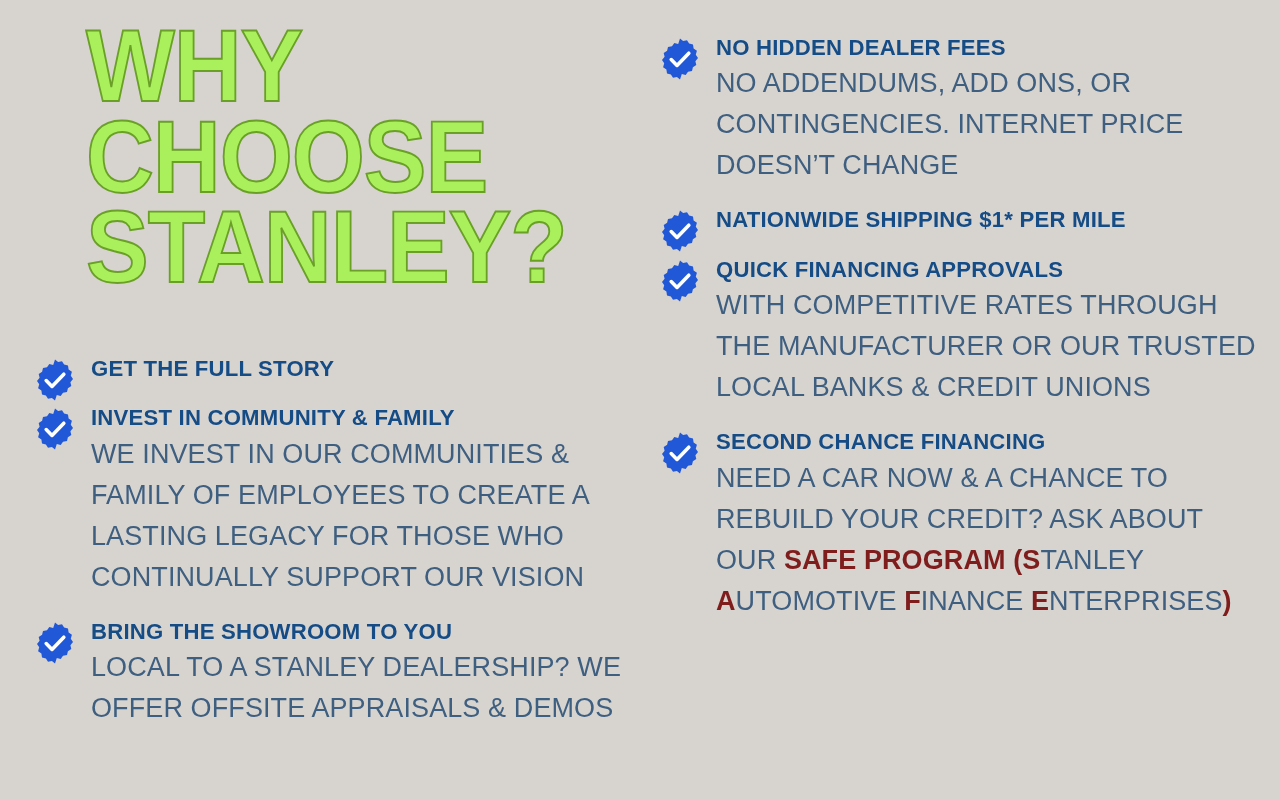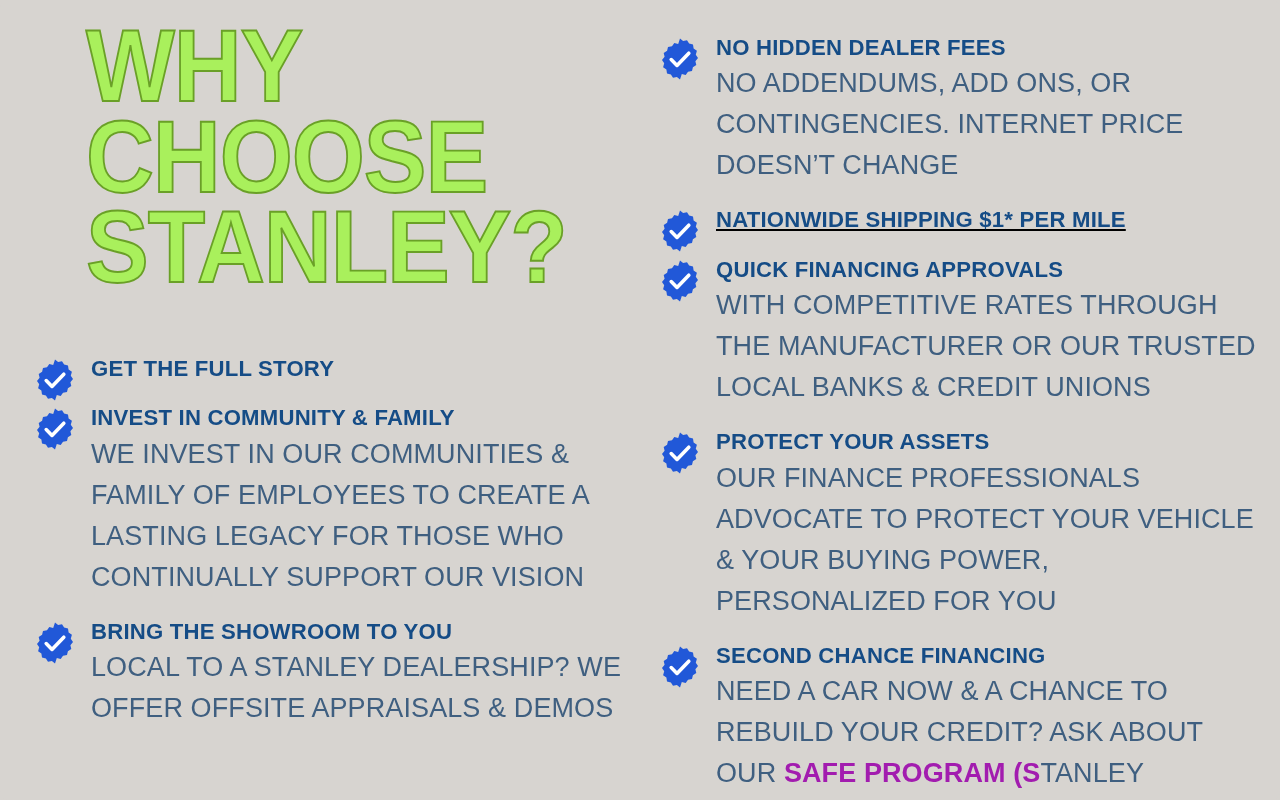--- a/index.html
+++ b/index.html
@@ -105,24 +105,24 @@
     font-family: "Liberation Sans", sans-serif;
     font-weight: normal;
     font-size: 27px;
     line-height: 1.52;
     letter-spacing: 0.1px;
     color: #3f5f80;
     text-transform: uppercase;
     margin: 0;
   }
   .f-body.indented { padding-left: 5px; }
-  .f-body b, .f-body strong { font-weight: bold; color: #a21caf; }
+  .f-body b, .f-body strong { font-weight: bold; color: #7f1d1d; }
 
   
-  .features-right .feature.nationwide { margin-bottom: 24px; text-decoration: underline; }
+  .features-right .feature.nationwide { margin-bottom: 24px; }
   .features-left .feature.full-story { margin-bottom: 24px; margin-top: 41px; }
 </style>
 </head>
 <body>
 
 <div class="page">
 
   <div class="col-left">
 
     <div class="headline">
@@ -195,30 +195,20 @@
       <span class="badge">
         <svg viewBox="0 0 44 44" aria-hidden="true">
           <path fill="#2158d8" d="M22 1.6l3.1 2.5 3.9-.9 2.1 3.4 3.9.9.6 4 3.3 2.3-1.1 3.9 2.2 3.4-2.6 3.1.9 3.9-3.4 2.1-.9 3.9-4 .6-2.3 3.3-3.9-1.1L22 42.4l-3.1-2.5-3.9.9-2.1-3.4-3.9-.9-.6-4-3.3-2.3 1.1-3.9-2.2-3.4 2.6-3.1-.9-3.9 3.4-2.1.9-3.9 4-.6 2.3-3.3 3.9 1.1z"></path>
           <path fill="none" stroke="#ffffff" stroke-width="3.6" stroke-linecap="round" stroke-linejoin="round" d="M13.2 22.6l5.8 5.8 11.8-12.2"></path>
         </svg>
       </span>
       <span class="f-title">QUICK FINANCING APPROVALS</span>
       <span class="f-body">WITH COMPETITIVE RATES THROUGH THE MANUFACTURER OR OUR TRUSTED LOCAL BANKS &amp; CREDIT UNIONS</span>
     </div>
 
-    <div class="feature">
-      <span class="badge">
-        <svg viewBox="0 0 44 44" aria-hidden="true">
-          <path fill="#2158d8" d="M22 1.6l3.1 2.5 3.9-.9 2.1 3.4 3.9.9.6 4 3.3 2.3-1.1 3.9 2.2 3.4-2.6 3.1.9 3.9-3.4 2.1-.9 3.9-4 .6-2.3 3.3-3.9-1.1L22 42.4l-3.1-2.5-3.9.9-2.1-3.4-3.9-.9-.6-4-3.3-2.3 1.1-3.9-2.2-3.4 2.6-3.1-.9-3.9 3.4-2.1.9-3.9 4-.6 2.3-3.3 3.9 1.1z"></path>
-          <path fill="none" stroke="#ffffff" stroke-width="3.6" stroke-linecap="round" stroke-linejoin="round" d="M13.2 22.6l5.8 5.8 11.8-12.2"></path>
-        </svg>
-      </span>
-      <span class="f-title">PROTECT YOUR ASSETS</span>
-      <span class="f-body">OUR FINANCE PROFESSIONALS ADVOCATE TO PROTECT YOUR VEHICLE &amp; YOUR BUYING POWER, PERSONALIZED FOR YOU</span>
-    </div>
 
     <div class="feature">
       <span class="badge">
         <svg viewBox="0 0 44 44" aria-hidden="true">
           <path fill="#2158d8" d="M22 1.6l3.1 2.5 3.9-.9 2.1 3.4 3.9.9.6 4 3.3 2.3-1.1 3.9 2.2 3.4-2.6 3.1.9 3.9-3.4 2.1-.9 3.9-4 .6-2.3 3.3-3.9-1.1L22 42.4l-3.1-2.5-3.9.9-2.1-3.4-3.9-.9-.6-4-3.3-2.3 1.1-3.9-2.2-3.4 2.6-3.1-.9-3.9 3.4-2.1.9-3.9 4-.6 2.3-3.3 3.9 1.1z"></path>
           <path fill="none" stroke="#ffffff" stroke-width="3.6" stroke-linecap="round" stroke-linejoin="round" d="M13.2 22.6l5.8 5.8 11.8-12.2"></path>
         </svg>
       </span>
       <span class="f-title">SECOND CHANCE FINANCING</span>
       <span class="f-body"><span>NEED A CAR NOW &amp; A CHANCE TO REBUILD YOUR CREDIT?  ASK ABOUT OUR </span><b>SAFE PROGRAM (S</b><span>TANLEY </span><b>A</b><span>UTOMOTIVE </span><b>F</b><span>INANCE </span><b>E</b><span>NTERPRISES</span><b>)</b></span>

